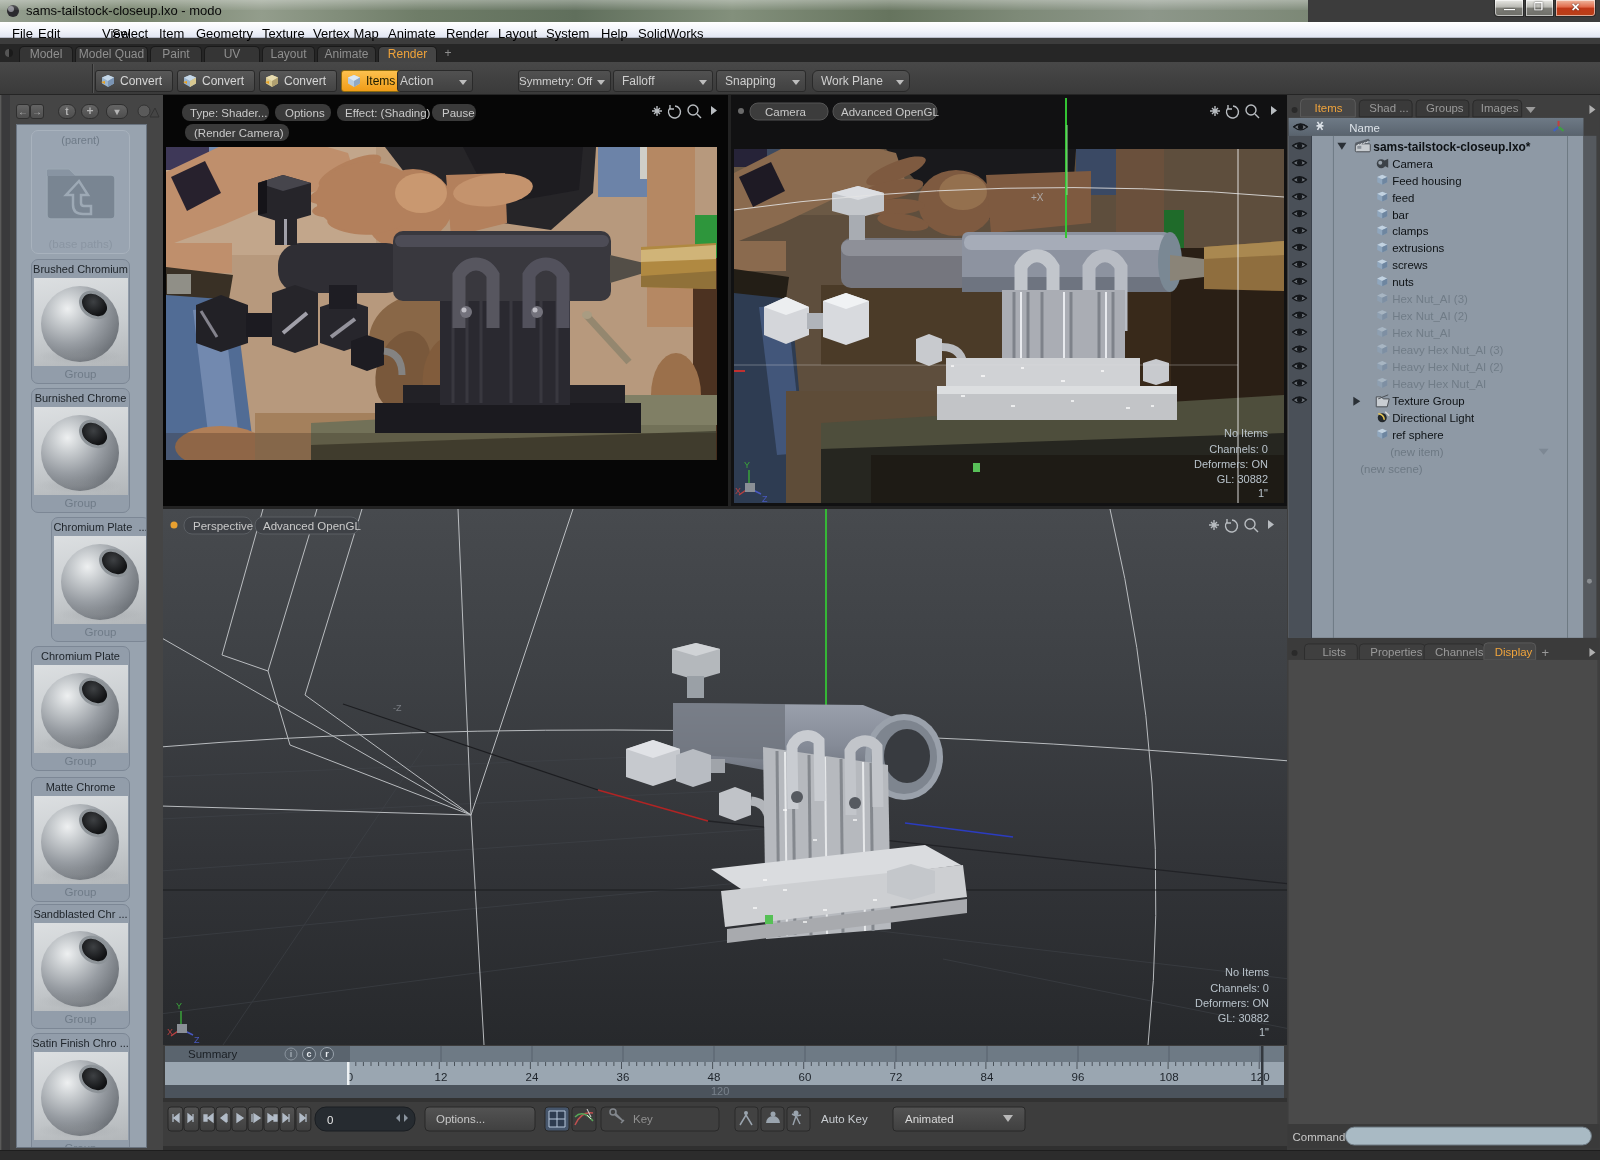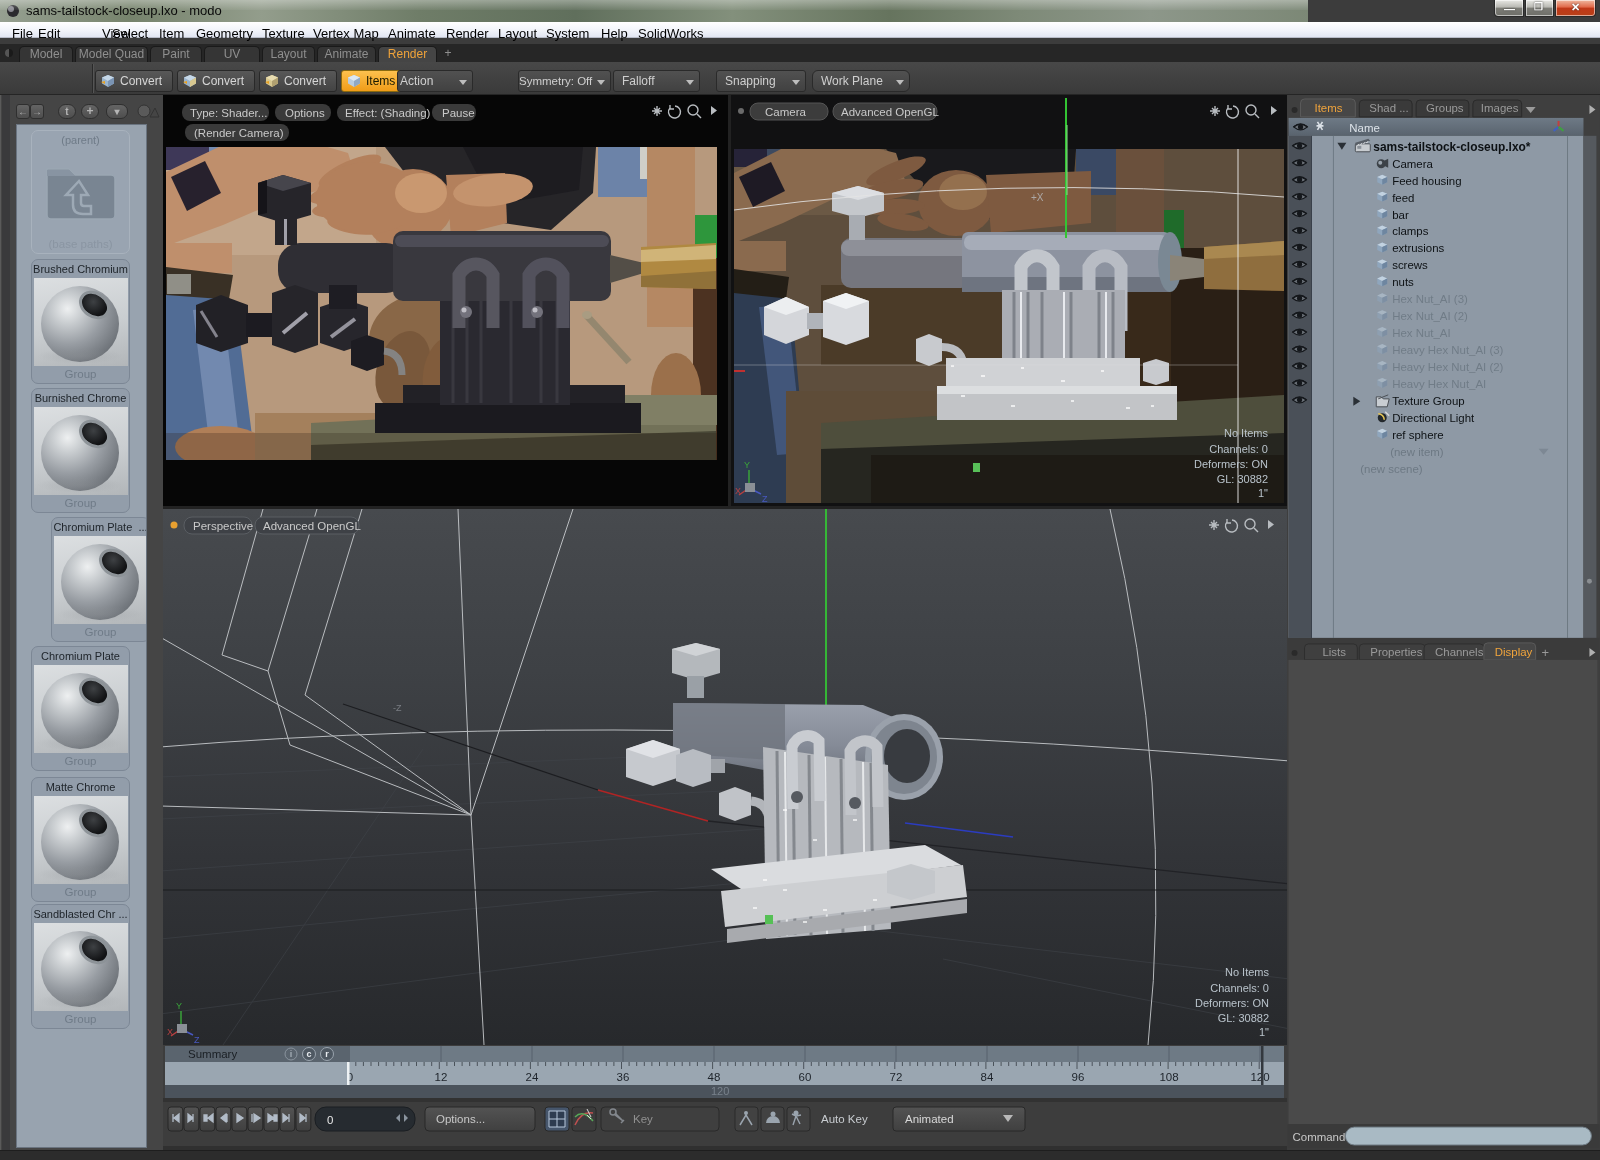--- a/index.html
+++ b/index.html
@@ -120,21 +120,21 @@
           <path d="M7 7l6-3.5v6L7 13z" fill="#b0a070"></path>
           <path d="M0 8l4-1v3z" fill="#e8a020"></path>
         </svg>Convert</div>
     <div class="tbtn orange" style="left:341px;width:70px;"><svg class="cube" viewBox="0 0 15 15">
           <path d="M7 1l6 2.5v6L7 13 1 9.5v-6z" fill="#b8cce0"></path>
           <path d="M7 1l6 2.5L7 7 1 3.5z" fill="#dce8f2"></path>
           <path d="M7 7l6-3.5v6L7 13z" fill="#90a8c4"></path>
         </svg>Items</div>
     <div class="tdrop" style="left:397px;width:76px;padding-left:2px;">Action Center<i class="darr"></i></div>
     <div class="tdrop" style="left:518px;width:93px;padding-left:0;font-size:11.5px;">Symmetry: Off<i class="darr"></i></div>
-    <div class="tdrop" style="left:613px;width:87px;">Falloff<i class="darr"></i></div>
+    <div class="tdrop" style="left:613px;width:100px;">Falloff<i class="darr"></i></div>
     <div class="tdrop" style="left:716px;width:90px;">Snapping<i class="darr"></i></div>
     <div class="tdrop" style="left:812px;width:98px;border-radius:6px;">Work Plane<i class="darr"></i></div>
   </div>
   <div id="lpanel" class="abs">
       <div id="lstrip"></div>
     <div class="navb" style="left:15px;width:14px;">←</div>
     <div class="navb" style="left:29px;width:14px;">→</div>
     <div class="navb" style="left:57px;width:18px;border-radius:8px;">t</div>
     <div class="navb" style="left:80px;width:18px;border-radius:8px;font-size:12px;">+</div>
     <div class="navb" style="left:105px;width:22px;border-radius:7px;">▾</div>
@@ -192,20 +192,29 @@
           <div class="t1">Matte Chrome</div>
           <div class="sph">
             <div class="ball"></div>
             <div class="hole"></div>
             <div class="shad"></div>
           </div>
           <div class="t2">Group</div>
         </div>
       <div class="pcard" style="top:779px;">
           <div class="t1">Sandblasted Chr ...</div>
+          <div class="sph">
+            <div class="ball"></div>
+            <div class="hole"></div>
+            <div class="shad"></div>
+          </div>
+          <div class="t2">Group</div>
+        </div>
+      <div class="pcard" style="top:908px;">
+          <div class="t1">Satin Finish Chro ...</div>
           <div class="sph">
             <div class="ball"></div>
             <div class="hole"></div>
             <div class="shad"></div>
           </div>
           <div class="t2">Group</div>
         </div>
     </div>
   </div>
   <div id="vshell" class="abs"></div>

